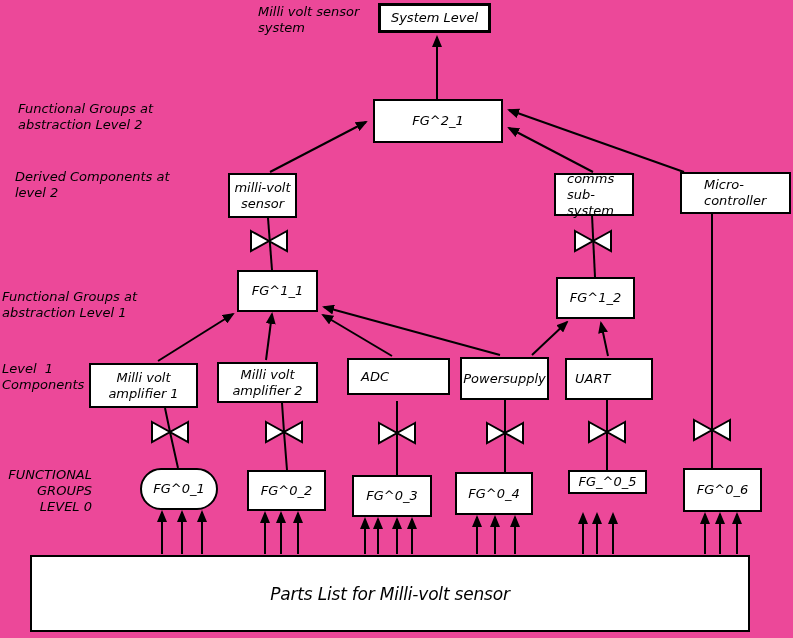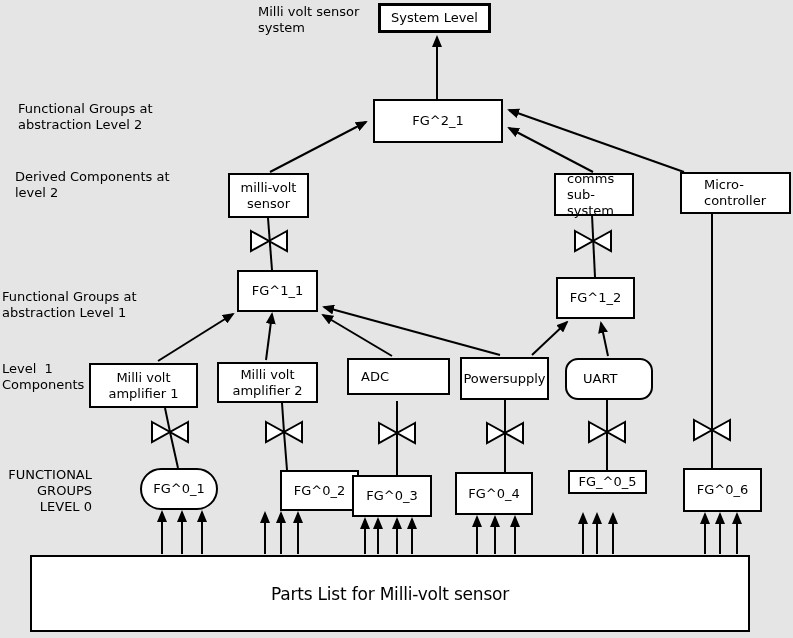--- a/index.html
+++ b/index.html
@@ -1,19 +1,20 @@
 <!DOCTYPE html>
 <html><head>
 <meta charset="utf-8">
 <style>
   html,body{margin:0;padding:0;background:#fff;}
   .stage{
-    position:relative;width:793px;height:638px;background:#e5e5e5;
+    position:relative;width:793px;height:638px;background:#ec4899;
     font-family:"DejaVu Sans","Liberation Sans",sans-serif;color:#000;
     overflow:hidden;
+    font-style:italic;
   }
   .connector-layer{position:absolute;left:0;top:0;width:793px;height:638px;pointer-events:none;}
   .node{
     position:absolute;box-sizing:border-box;border:2px solid #000;background:#fff;
     display:flex;align-items:center;justify-content:center;text-align:center;
     font-size:13px;line-height:16px;white-space:pre-wrap;
   }
   .node.thick{border-width:3px;}
   .node.alignleft{justify-content:flex-start;text-align:left;}
   .label{
@@ -104,40 +105,40 @@
 abstraction Level 1</div>
   <div class="label" style="left:2px;top:361px;">Level  1
 Components</div>
   <div class="label centered" style="left:0px;top:467px;width:92px;">FUNCTIONAL
 GROUPS
 LEVEL 0</div>
 
   <div class="node thick" style="left:378px;top:3px;width:113px;height:30px;">System Level</div>
   <div class="node" style="left:373px;top:99px;width:130px;height:44px;">FG^2_1</div>
 
-  <div class="node" style="left:228px;top:173px;width:81px;height:45px;">milli-volt
+  <div class="node" style="left:228px;top:173px;width:69px;height:45px;">milli-volt
 sensor</div>
   <div class="node alignleft" style="left:554px;top:173px;width:80px;height:43px;padding-left:11px;">comms
 sub-system</div>
   <div class="node alignleft" style="left:680px;top:172px;width:111px;height:42px;padding-left:22px;">Micro-
 controller</div>
 
   <div class="node" style="left:237px;top:270px;width:81px;height:42px;">FG^1_1</div>
   <div class="node" style="left:556px;top:277px;width:79px;height:42px;">FG^1_2</div>
 
   <div class="node" style="left:89px;top:363px;width:109px;height:45px;">Milli volt
 amplifier 1</div>
   <div class="node" style="left:217px;top:362px;width:101px;height:41px;">Milli volt
 amplifier 2</div>
   <div class="node alignleft" style="left:347px;top:358px;width:103px;height:37px;padding-left:12px;">ADC</div>
   <div class="node" style="left:460px;top:357px;width:89px;height:43px;">Powersupply</div>
-  <div class="node alignleft" style="left:565px;top:358px;width:88px;height:42px;padding-left:16px;border-radius:13px;">UART</div>
+  <div class="node alignleft" style="left:565px;top:358px;width:88px;height:42px;padding-left:8px;">UART</div>
 
   <div class="node" style="left:140px;top:468px;width:78px;height:42px;border-radius:21px;">FG^0_1</div>
-  <div class="node" style="left:247px;top:470px;width:79px;height:41px;margin-left:33px;">FG^0_2</div>
+  <div class="node" style="left:247px;top:470px;width:79px;height:41px;">FG^0_2</div>
   <div class="node" style="left:352px;top:475px;width:80px;height:42px;">FG^0_3</div>
   <div class="node" style="left:455px;top:472px;width:78px;height:43px;">FG^0_4</div>
   <div class="node" style="left:568px;top:470px;width:79px;height:24px;">FG_^0_5</div>
   <div class="node" style="left:683px;top:468px;width:79px;height:44px;">FG^0_6</div>
 
   <div class="node partslist" style="left:30px;top:555px;width:720px;height:77px;">Parts List for Milli-volt sensor</div>
 
 </div>
 
 </body></html>

